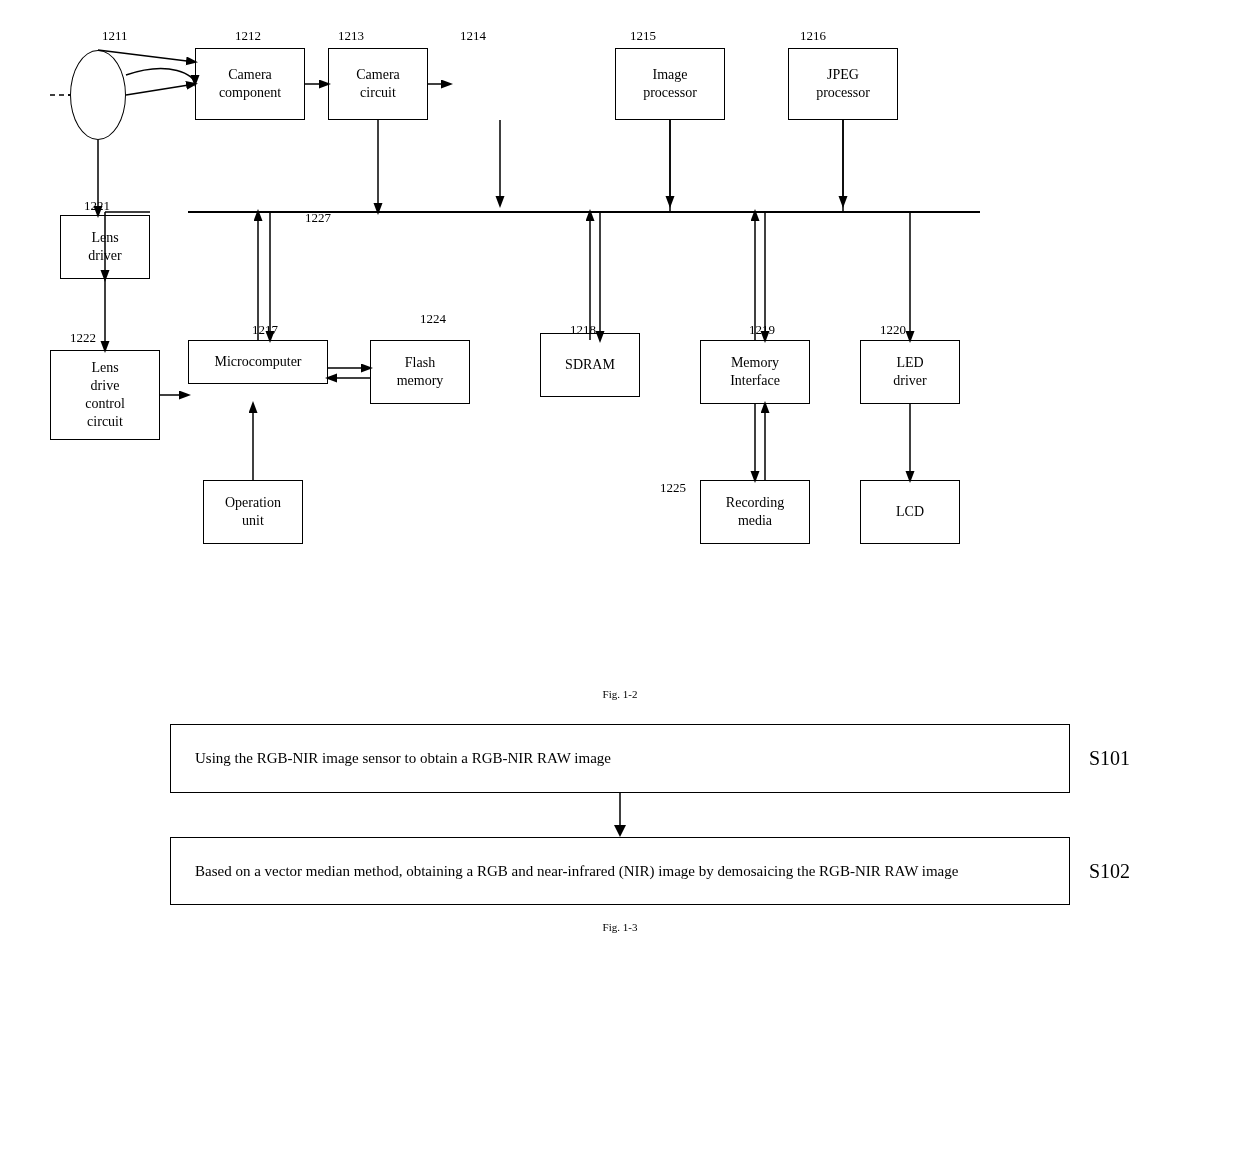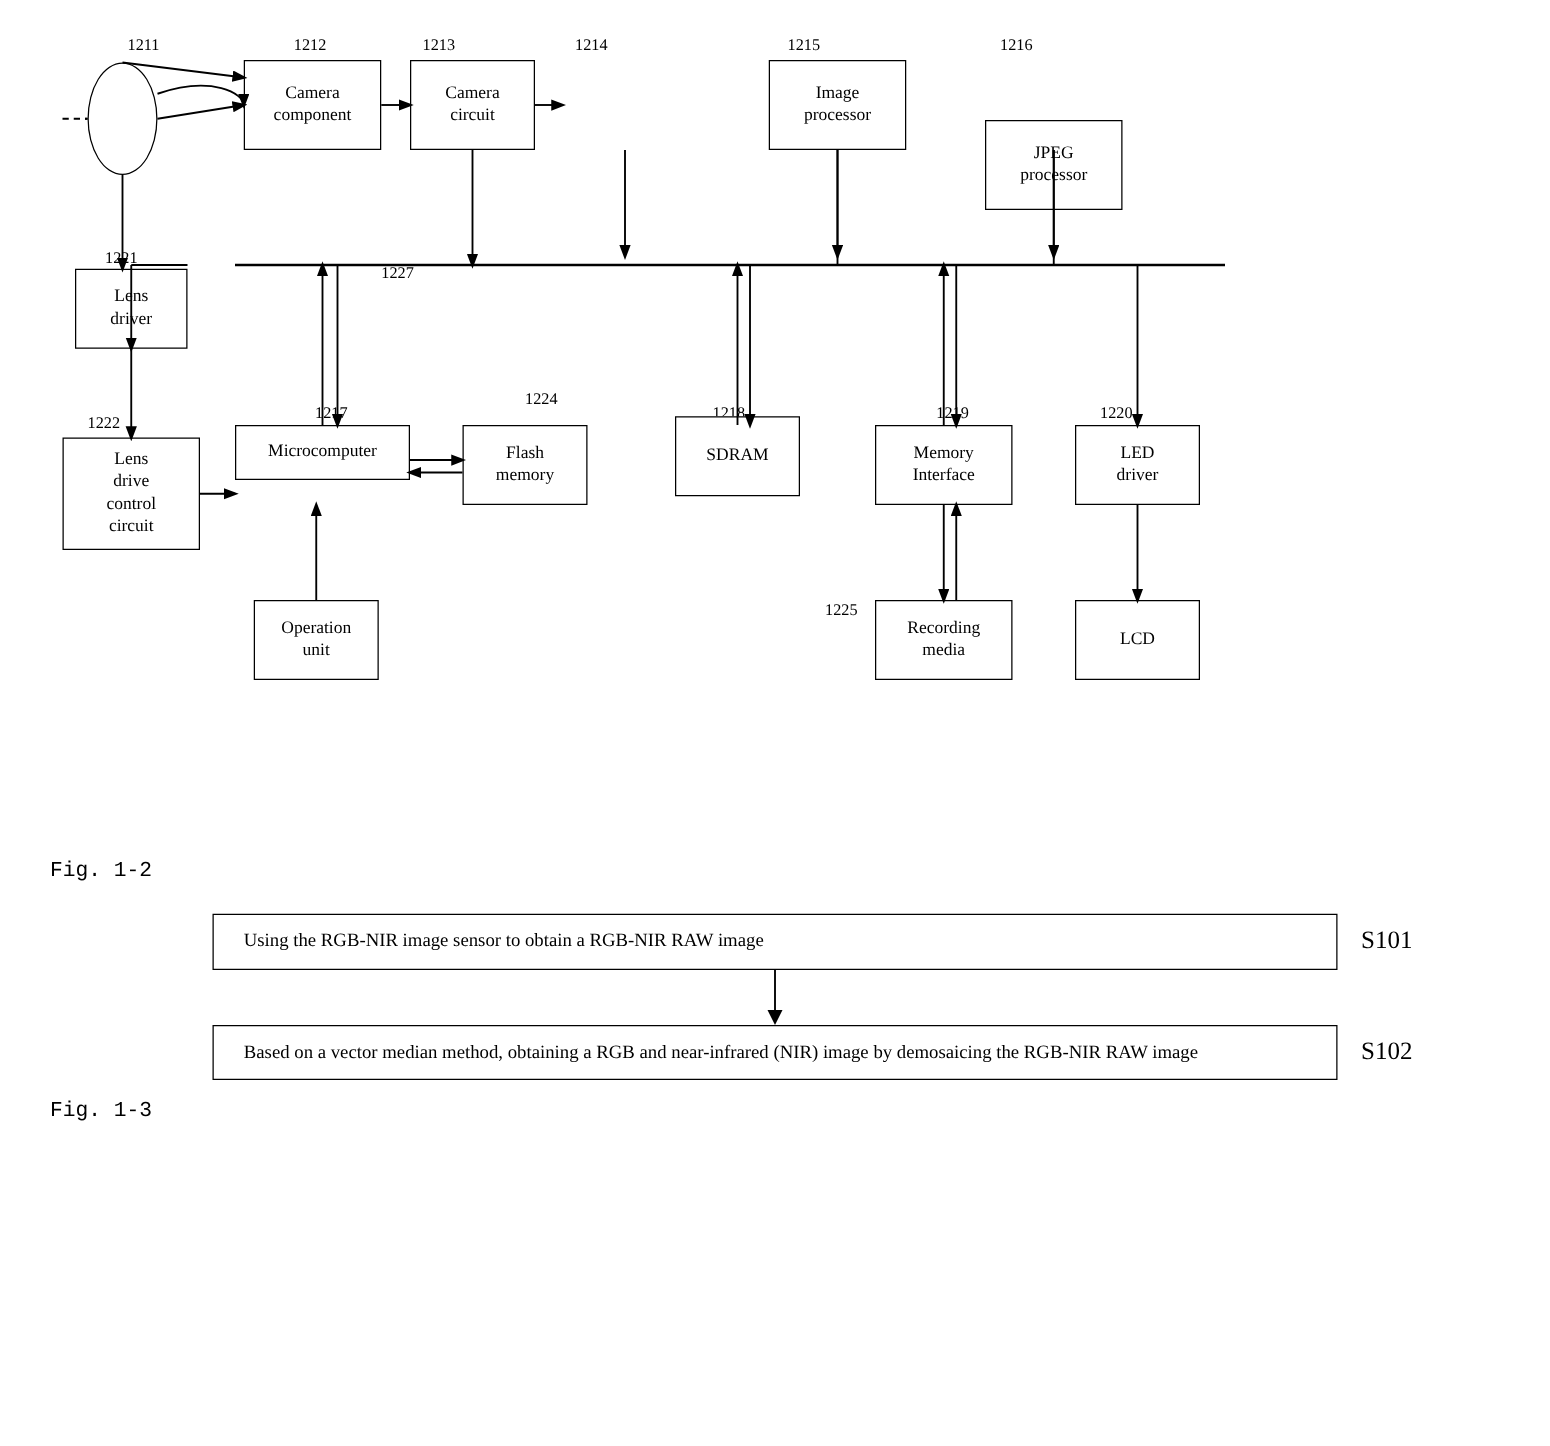--- a/index.html
+++ b/index.html
@@ -46,36 +46,35 @@
     
     .fig-svg {
       position: absolute;
       top: 0; left: 0;
       width: 100%;
       height: 100%;
       pointer-events: none;
     }
 
     .fig-caption {
-      text-align: left;
-      font-size: 17px;
+      text-align: center;
+      font-size: 11px;
       margin: 8px 0 24px 0;
-      font-family: Liberation Mono, monospace;
     }
 
     
     .fig1-3-container {
       position: relative;
       width: 900px;
       margin: 0 auto;
     }
 
     .flow-box {
       border: 1.5px solid #000;
-      padding: 10px 24px;
+      padding: 22px 24px;
       font-size: 15px;
       line-height: 1.5;
       position: relative;
       background: #fff;
     }
 
     .flow-step-label {
       position: absolute;
       right: -60px;
       top: 50%;
@@ -125,21 +124,21 @@
     </div>
 
     <span class="label-ref" style="left:420px; top:8px;">1214</span>
 
     <span class="label-ref" style="left:590px; top:8px;">1215</span>
     <div class="box" style="left:575px; top:28px; width:110px; height:72px;">
       <span>Image<br>processor</span>
     </div>
 
     <span class="label-ref" style="left:760px; top:8px;">1216</span>
-    <div class="box" style="left:748px; top:28px; width:110px; height:72px;margin-top:48px;">
+    <div class="box" style="left:748px; top:28px; width:110px; height:72px;">
       <span>JPEG<br>processor</span>
     </div>
 
     <span class="label-ref" style="left:44px; top:178px;">1221</span>
     <div class="box" style="left:20px; top:195px; width:90px; height:64px;">
       <span>Lens<br>driver</span>
     </div>
 
     <span class="label-ref" style="left:30px; top:310px;">1222</span>
     <div class="box" style="left:10px; top:330px; width:110px; height:90px;">

